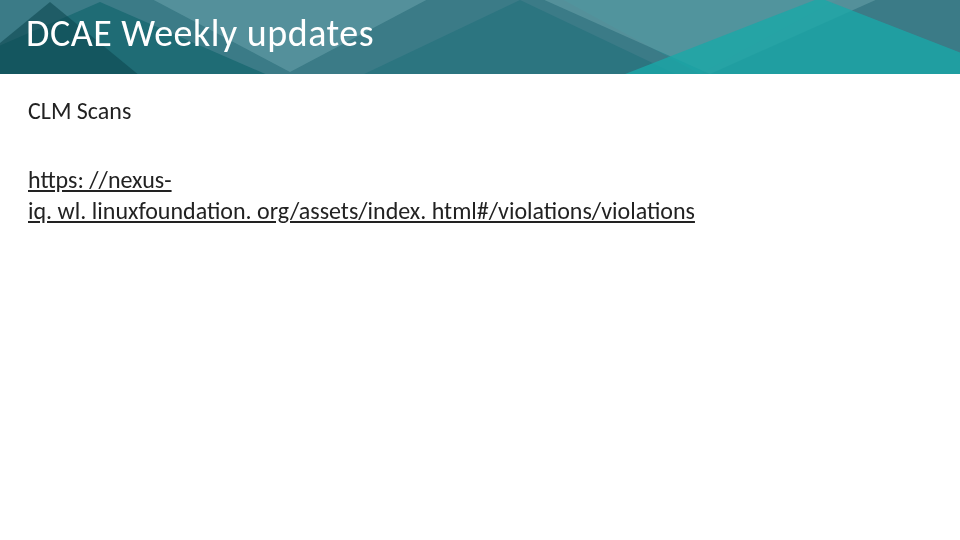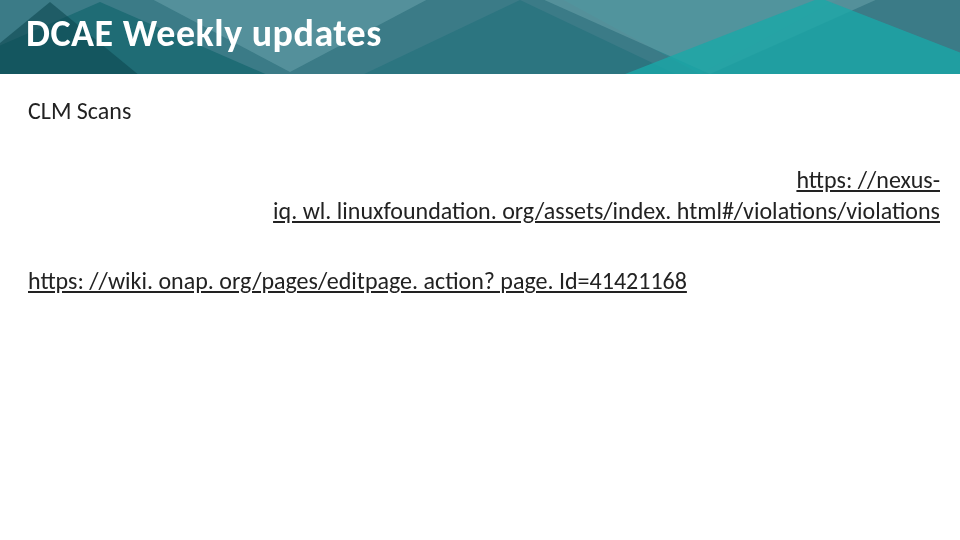--- a/index.html
+++ b/index.html
@@ -85,48 +85,47 @@
     border-right: 140px solid transparent;
     border-top: 76px solid #2e8b94;
     opacity: 0.7;
   }
   .banner-title {
     position: absolute;
     left: 26px;
     top: 10px;
     color: #ffffff;
     font-size: 38px;
-    font-weight: 700;
+    font-weight: 400;
     letter-spacing: 0.5px;
   }
 
   
   .content {
-    padding: 22px 20px 0 28px;
+    padding: 22px 36px 0 28px;
     color: #1a1a1a;
   }
   .subheading {
     font-size: 24px;
     font-weight: 400;
     margin-bottom: 40px;
     color: #222;
   }
   .link-block {
     margin-bottom: 40px;
     font-size: 24px;
     line-height: 1.28;
     font-weight: 400;
   }
   .link-block a,
   .link-block span.link {
     color: #222;
     text-decoration: underline;
     cursor: pointer;
     word-break: normal;
-    text-align: right;
   }
   .link-block .line {
     display: block;
   }
 </style>
 </head>
 <body>
 
 <div class="slide">
 
@@ -145,19 +144,16 @@
 
     <div class="subheading">CLM Scans</div>
 
     <div class="link-block">
       <span class="link">
         <span class="line">https: //nexus-</span>
         <span class="line">iq. wl. linuxfoundation. org/assets/index. html#/violations/violations</span>
       </span>
     </div>
 
-    <div class="link-block">
-      <span class="link">https: //wiki. onap. org/pages/editpage. action? page. Id=41421168</span>
-    </div>
 
   </div>
 
 </div>
 
 </body></html>

